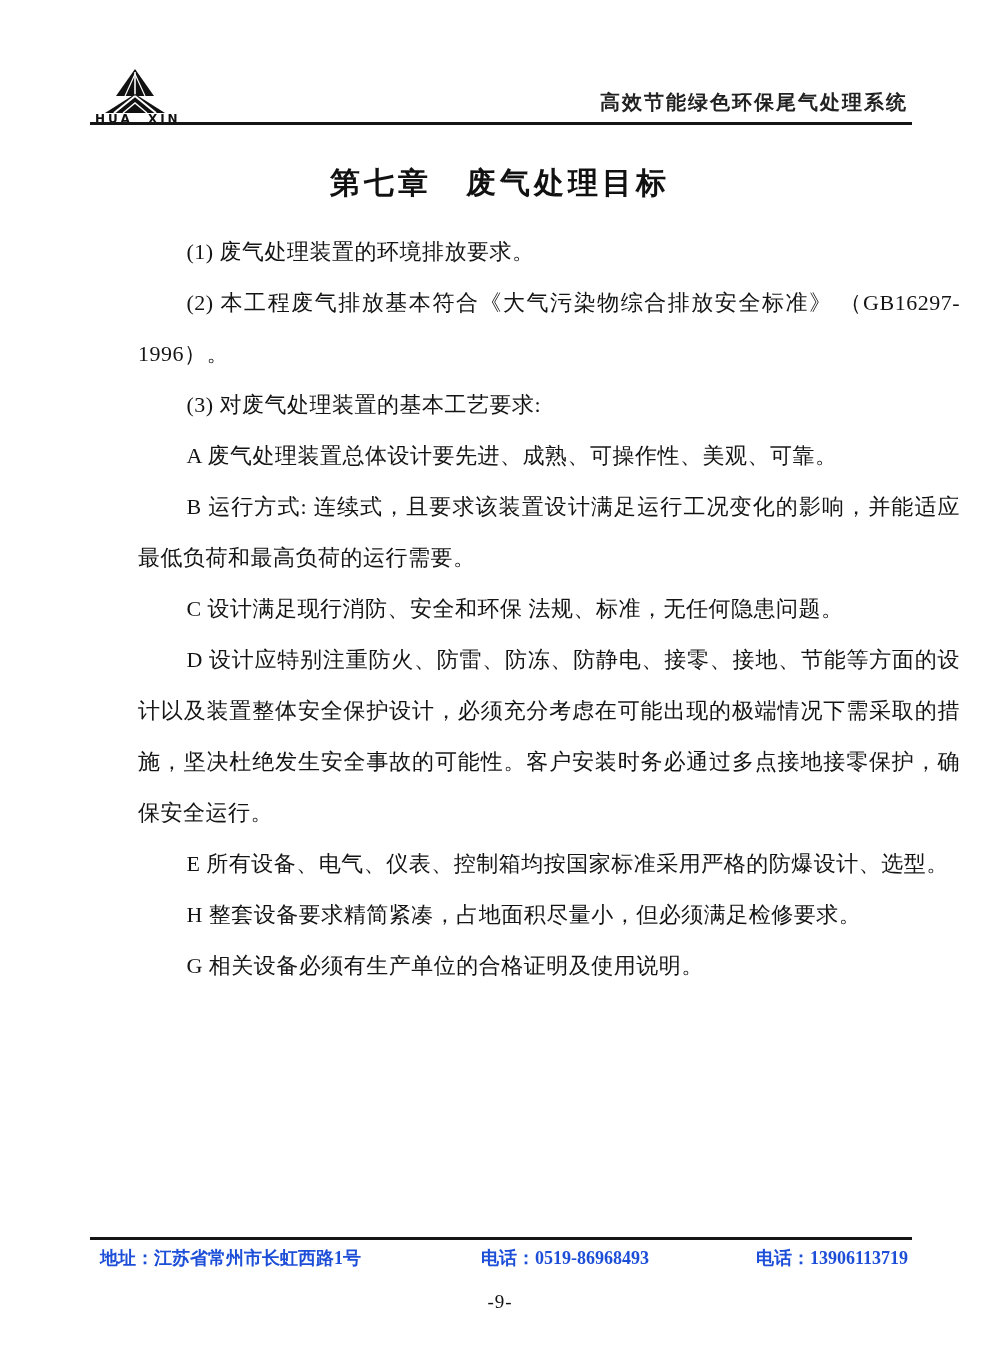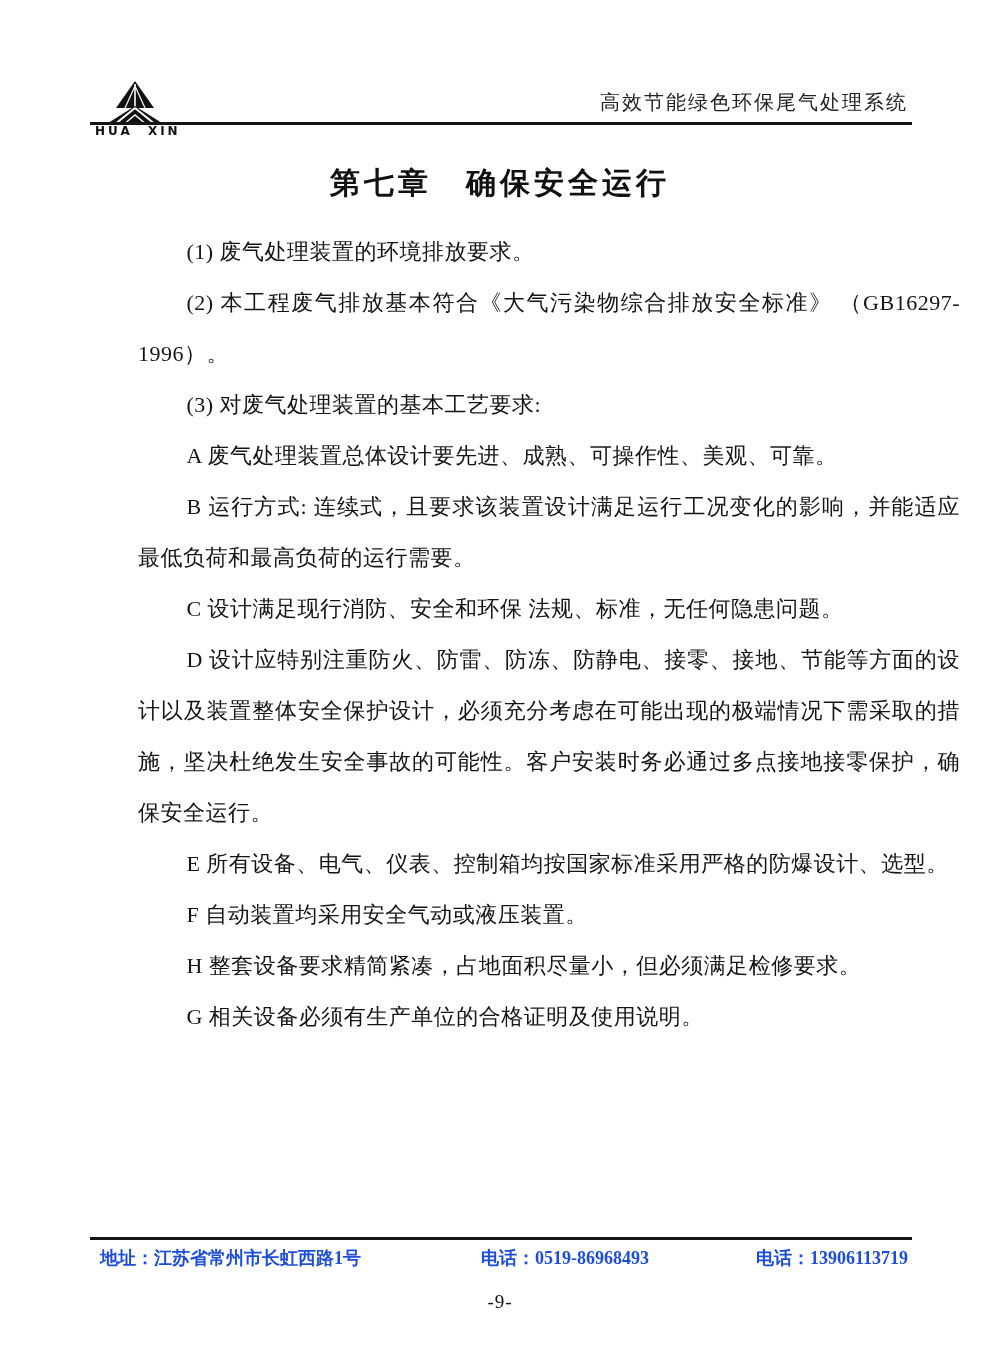--- a/index.html
+++ b/index.html
@@ -20,41 +20,41 @@
   .header {
     position: absolute;
     left: 90px;
     right: 90px;
     top: 68px;
     height: 54px;
   }
   .logo {
     position: absolute;
     left: 5px;
-    top: 12px;
+    top: 0;
     width: 80px;
     text-align: center;
   }
   .logo svg { display: block; margin: 0 auto; }
   .logo-text {
     font-family: "DejaVu Sans", "Liberation Sans", sans-serif;
     font-weight: bold;
     font-size: 12px;
     letter-spacing: 3px;
     word-spacing: 8px;
     color: #111;
     white-space: nowrap;
     margin-top: -2px;
   }
   .slogan {
     position: absolute;
     right: 2px;
     bottom: 6px;
     font-size: 20px;
-    font-weight: 400;
+    font-weight: 700;
     letter-spacing: 2px;
     color: #222;
     white-space: nowrap;
   }
   .header-rule {
     position: absolute;
     left: 90px;
     right: 88px;
     top: 122px;
     height: 3px;
@@ -141,32 +141,31 @@
         <line x1="32" y1="28" x2="11" y2="45" stroke="#fff" stroke-width="2"></line>
         <line x1="32" y1="28" x2="53" y2="45" stroke="#fff" stroke-width="2"></line>
         <polyline points="20,45 32,35 44,45" fill="none" stroke="#fff" stroke-width="1.4"></polyline>
       </svg>
       <div class="logo-text">HUA XIN</div>
     </div>
     <div class="slogan">高效节能绿色环保尾气处理系统</div>
   </div>
   <div class="header-rule"></div>
 
-  <h1 class="doc-title">第七章　确保安全运行</h1>
+  <h1 class="doc-title">第七章　废气处理目标</h1>
 
   <div class="content">
     <p>(1) 废气处理装置的环境排放要求。</p>
     <p>(2) 本工程废气排放基本符合《大气污染物综合排放安全标准》 （GB16297-1996）。</p>
     <p>(3) 对废气处理装置的基本工艺要求:</p>
     <p>A 废气处理装置总体设计要先进、成熟、可操作性、美观、可靠。</p>
     <p>B 运行方式: 连续式，且要求该装置设计满足运行工况变化的影响，并能适应最低负荷和最高负荷的运行需要。</p>
     <p>C 设计满足现行消防、安全和环保 法规、标准，无任何隐患问题。</p>
     <p>D 设计应特别注重防火、防雷、防冻、防静电、接零、接地、节能等方面的设计以及装置整体安全保护设计，必须充分考虑在可能出现的极端情况下需采取的措施，坚决杜绝发生安全事故的可能性。客户安装时务必通过多点接地接零保护，确保安全运行。</p>
     <p>E 所有设备、电气、仪表、控制箱均按国家标准采用严格的防爆设计、选型。</p>
-    <p>F 自动装置均采用安全气动或液压装置。</p>
     <p>H 整套设备要求精简紧凑，占地面积尽量小，但必须满足检修要求。</p>
     <p>G 相关设备必须有生产单位的合格证明及使用说明。</p>
   </div>
 
   <div class="footer-rule"></div>
   <div class="footer">
     <span class="address">地址：江苏省常州市长虹西路1号</span>
     <span class="phone1">电话：0519-86968493</span>
     <span class="phone2">电话：13906113719</span>
   </div>

